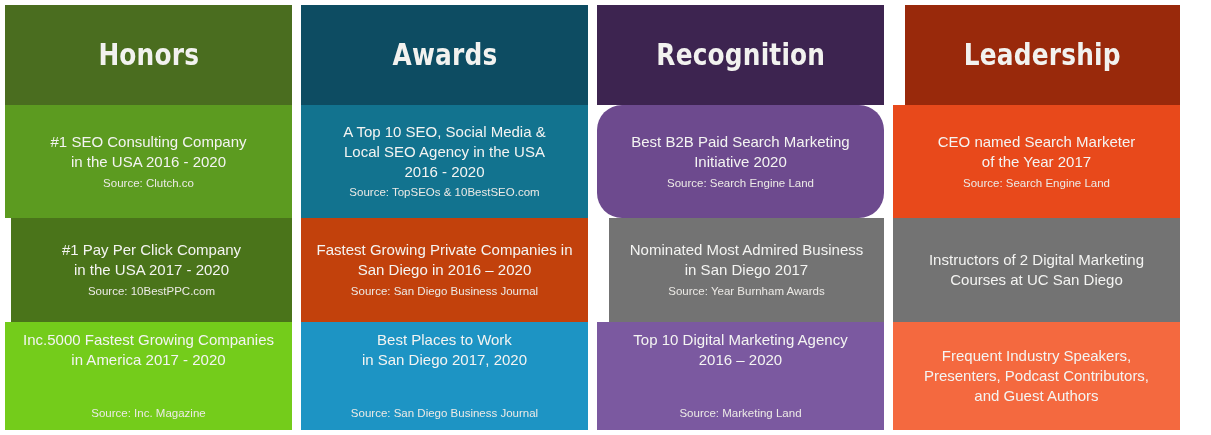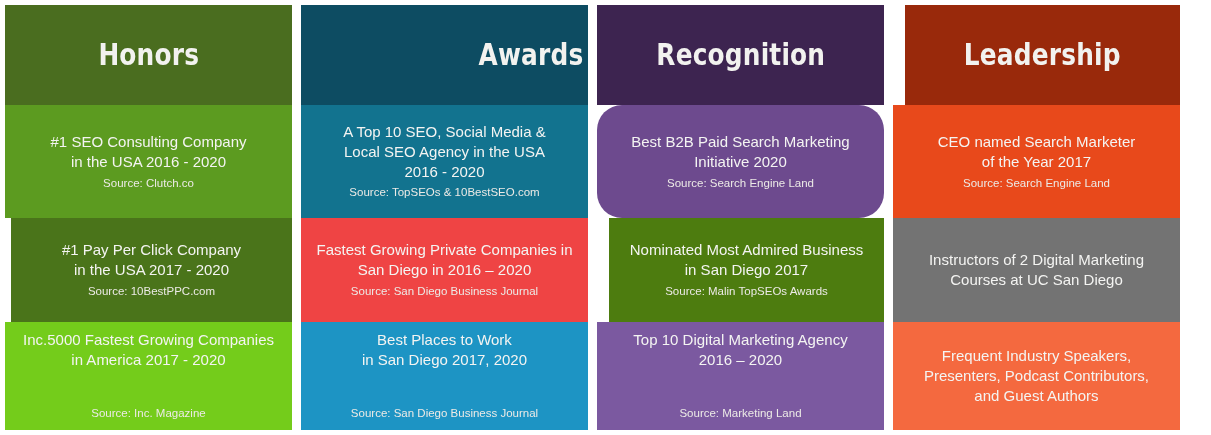--- a/index.html
+++ b/index.html
@@ -113,30 +113,30 @@
       <div class="wm">
         <svg viewBox="0 0 287 425" preserveAspectRatio="none">
           <g fill="#ffffff" opacity="0.075">
             <polygon points="143,75 175,185 290,185 198,252 232,362 143,295 54,362 88,252 -4,185 111,185"></polygon>
           </g>
           <g fill="#ffffff" opacity="0.05">
             <polygon points="143,330 215,425 71,425"></polygon>
           </g>
         </svg>
       </div>
-      <div class="head" style="background: rgb(13, 76, 98); justify-content: flex-end;">
+      <div class="head" style="background: rgb(13, 76, 98);">
         <div class="head-t">Awards</div>
       </div>
       <div class="band b1" style="background: rgb(18, 115, 143);">
         <div class="main-txt">A Top 10 SEO, Social Media &amp;
 Local SEO Agency in the USA
 2016 - 2020</div>
         <div class="src-txt">Source: TopSEOs &amp; 10BestSEO.com</div>
       </div>
-      <div class="band b2" style="background: #ef4444;">
+      <div class="band b2" style="background: #c2410c;">
         <div class="main-txt">Fastest Growing Private Companies in
 San Diego in 2016 – 2020</div>
         <div class="src-txt">Source: San Diego Business Journal</div>
       </div>
       <div class="band b3" style="background: rgb(29, 148, 196);">
         <div class="main-txt">Best Places to Work
 in San Diego 2017, 2020</div>
         <div class="src-txt">Source: San Diego Business Journal</div>
       </div>
     </div>
@@ -156,24 +156,24 @@
         </svg>
       </div>
       <div class="head" style="background: rgb(61, 36, 80);">
         <div class="head-t">Recognition</div>
       </div>
       <div class="band b1" style="background: rgb(109, 74, 142); border-radius: 25px;">
         <div class="main-txt">Best B2B Paid Search Marketing
 Initiative 2020</div>
         <div class="src-txt">Source: Search Engine Land</div>
       </div>
-      <div class="band b2" style="background: #4d7c0f; margin-left: 12px;">
+      <div class="band b2" style="background: #737373; margin-left: 12px;">
         <div class="main-txt">Nominated Most Admired Business
 in San Diego 2017</div>
-        <div class="src-txt">Source: Malin TopSEOs Awards</div>
+        <div class="src-txt">Source: Year Burnham Awards</div>
       </div>
       <div class="band b3" style="background: rgb(123, 89, 160);">
         <div class="main-txt">Top 10 Digital Marketing Agency
 2016 – 2020</div>
         <div class="src-txt">Source: Marketing Land</div>
       </div>
     </div>
     <div class="col">
       <div class="wm">
         <svg viewBox="0 0 287 425" preserveAspectRatio="none">

